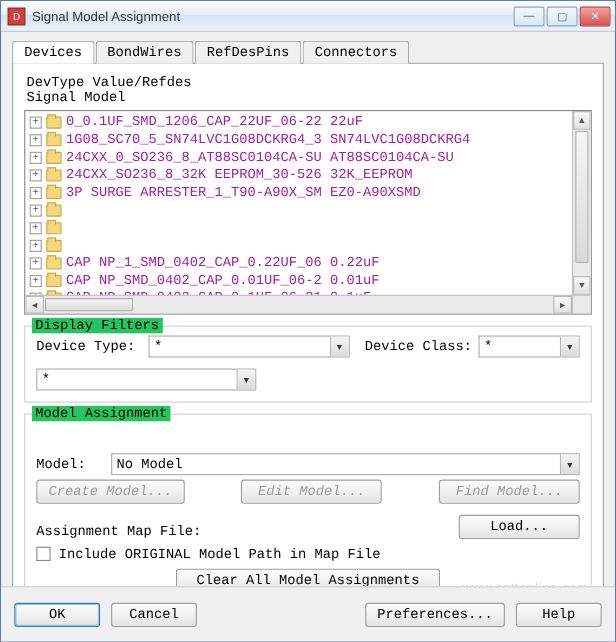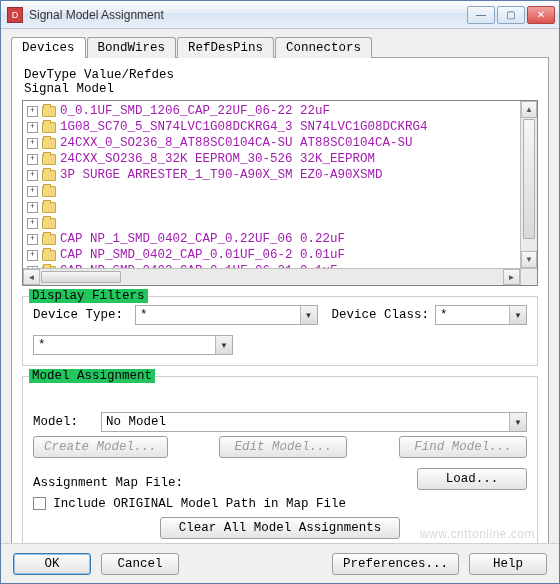--- a/index.html
+++ b/index.html
@@ -42,21 +42,21 @@
   .combo { flex:1; height:20px; border:1px solid #ababab; background:#fff; display:flex; align-items:center; padding:0 18px 0 4px; position:relative; }
   .combo .arrow { position:absolute; right:0; top:0; bottom:0; width:17px; background:linear-gradient(#f4f4f4,#dcdcdc); border-left:1px solid #b8b8b8; display:flex; align-items:center; justify-content:center; font-size:8px; color:#333; }
   .btn { height:22px; border:1px solid #9d9d9d; border-radius:3px; background:linear-gradient(#fdfdfd,#e4e4e4); padding:0 10px; display:inline-flex; align-items:center; justify-content:center; min-width:100px; }
   .btn.disabled { color:#9a9a9a; }
   .btn.wide { min-width: 128px; }
   .modelrow { display:flex; gap:8px; align-items:center;margin-top:27px; }
   .threebtn { display:flex; justify-content:space-between; margin-top:4px; gap:8px;font-style:italic; }
   .maprow { display:flex; align-items:flex-end; margin-top:10px; }
   .chk { width:13px; height:13px; border:1px solid #888; background:#fff; display:inline-block; vertical-align:middle; margin-right:4px; }
   .centered { display:flex; justify-content:center; margin-top:6px; }
-  .footer { position:absolute; left:0; right:0; bottom:0; height:40px; border-top:1px solid #cfcfcf; background:#f0f0f0; display:flex; align-items:center; gap:10px; padding:0 12px; }
+  .footer { position:absolute; left:0; right:0; bottom:0; height:50px; border-top:1px solid #cfcfcf; background:#f0f0f0; display:flex; align-items:center; gap:10px; padding:0 12px; }
   .footer .btn.primary { border:1px solid #3d7bb5; box-shadow: inset 0 0 0 1px #8fc1ea; }
   .footer .spacer { flex:1; }
   .watermark { position:absolute; right:24px; bottom:42px; font-size:12px; color:#d8d8d8; font-family:Arial,sans-serif; letter-spacing:0.5px; pointer-events:none; }
 </style>
 </head>
 <body>
 
 <div class="window">
   <div class="titlebar">
     <div class="titlebar-icon">D</div>

